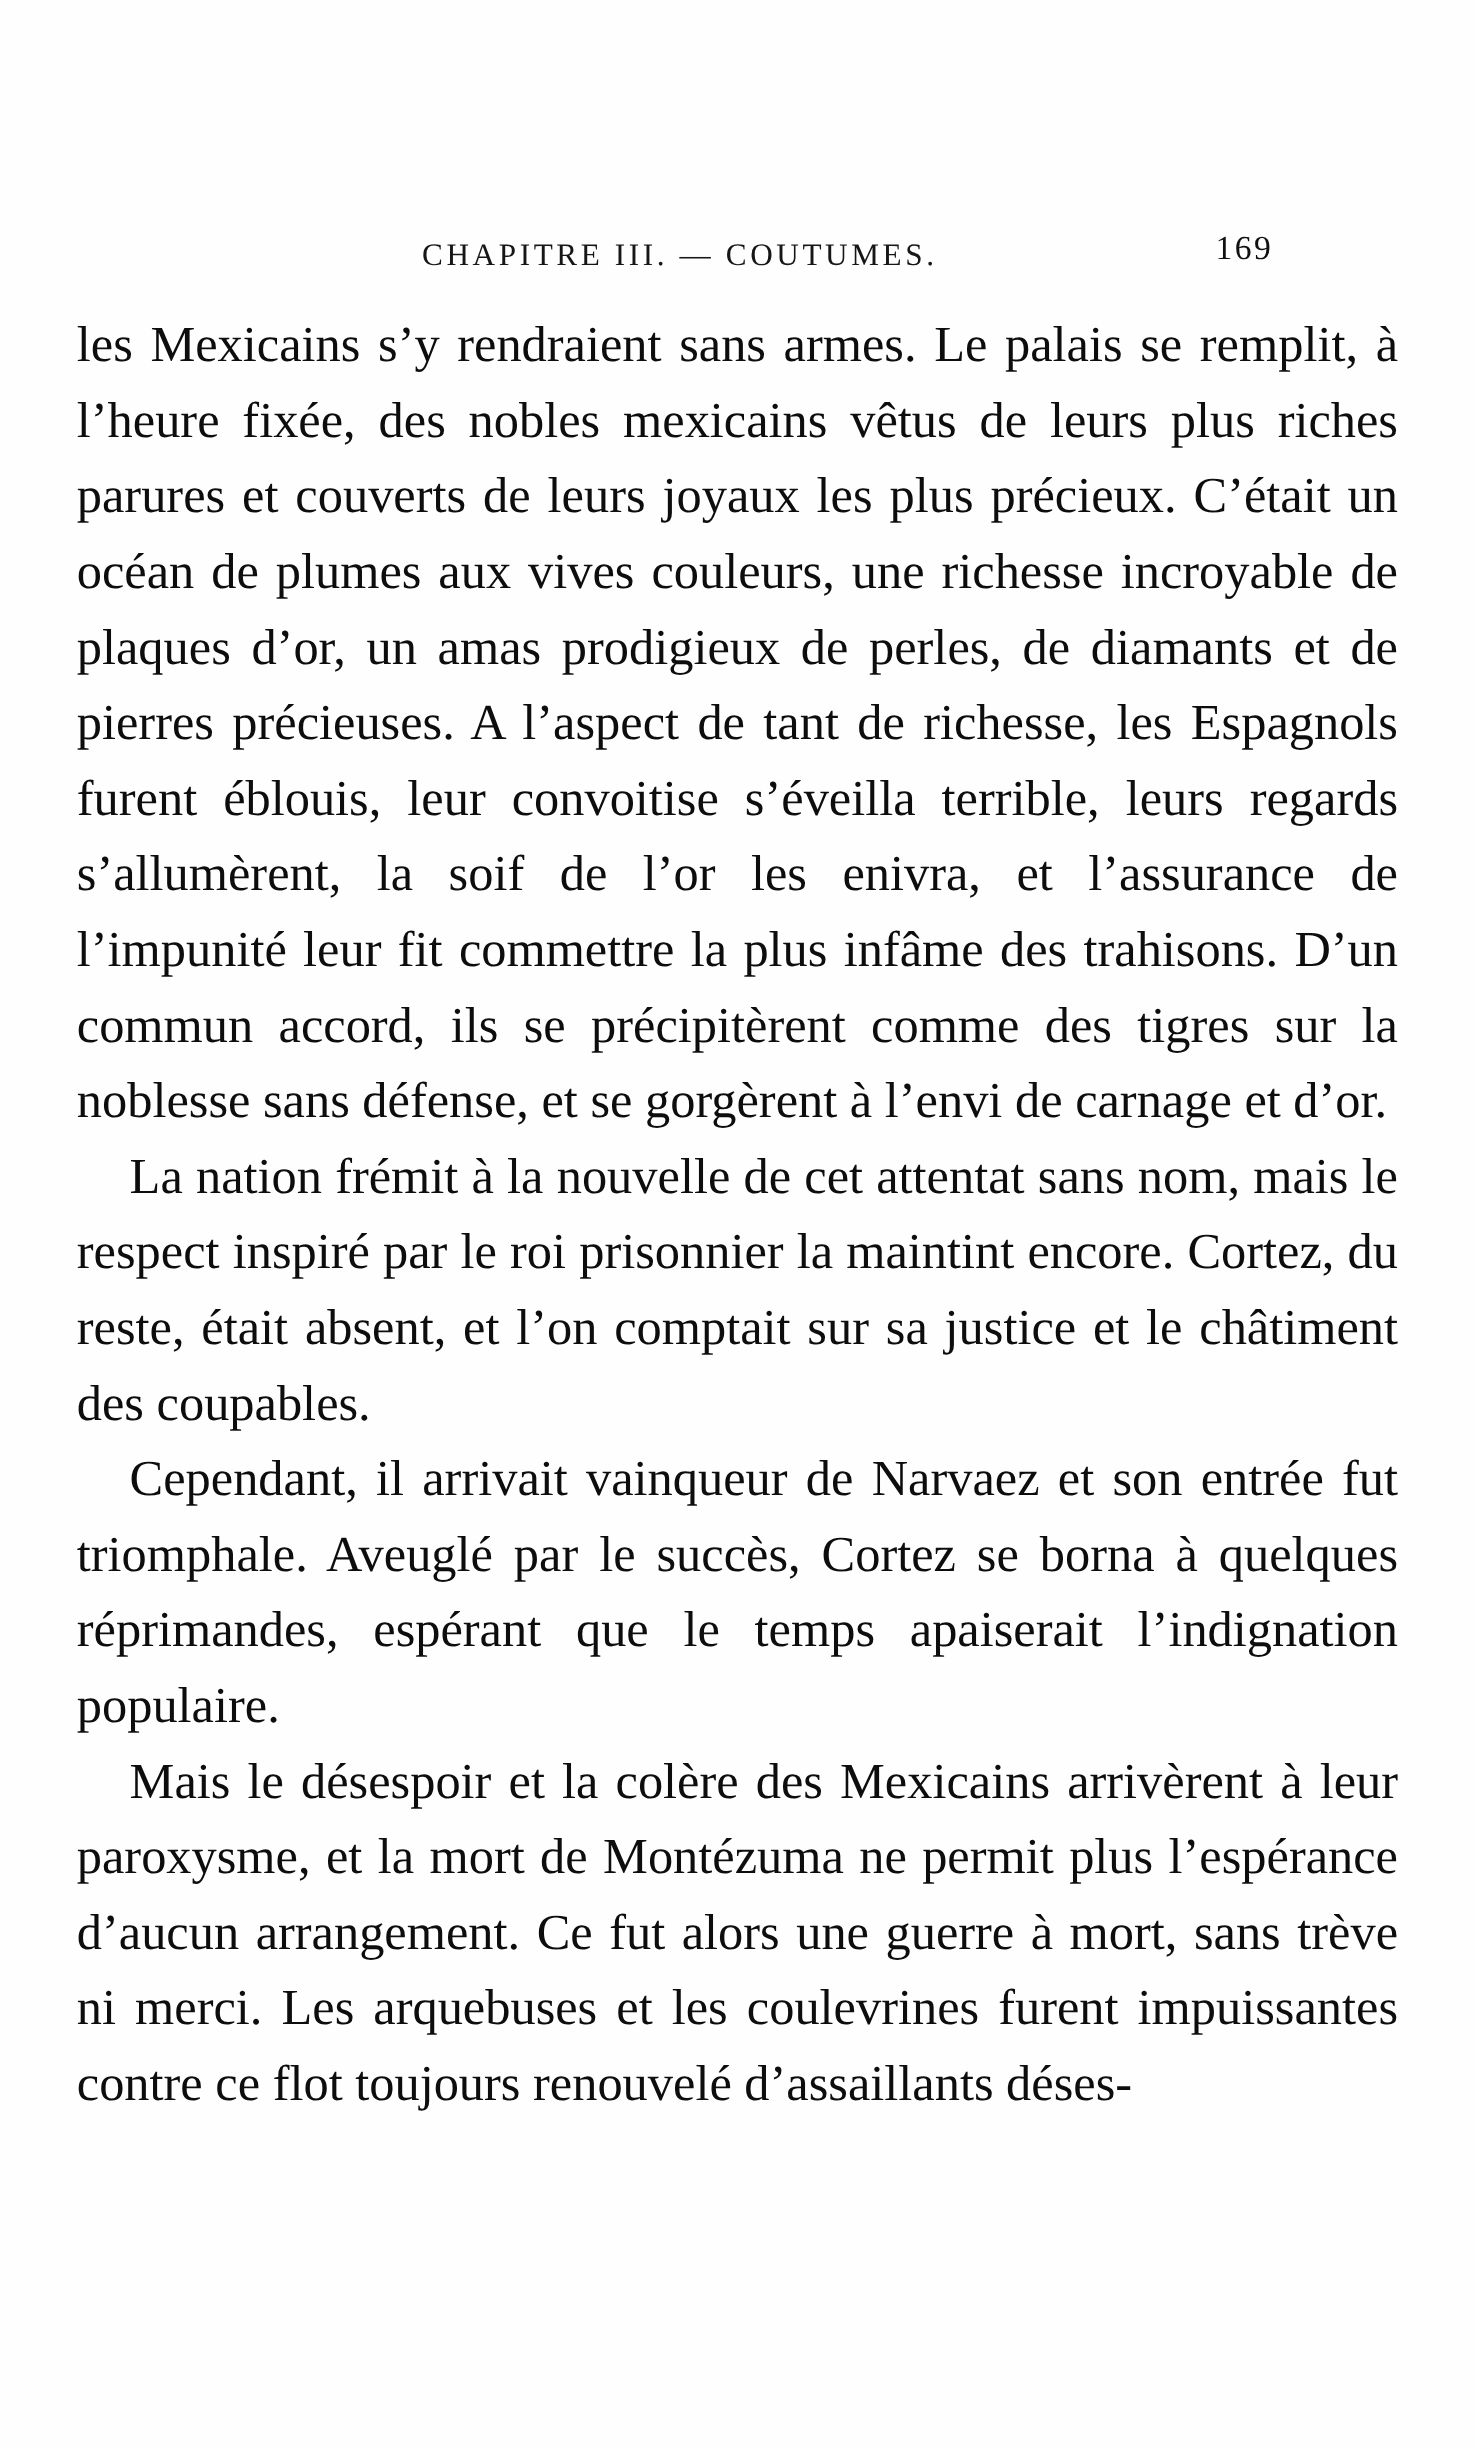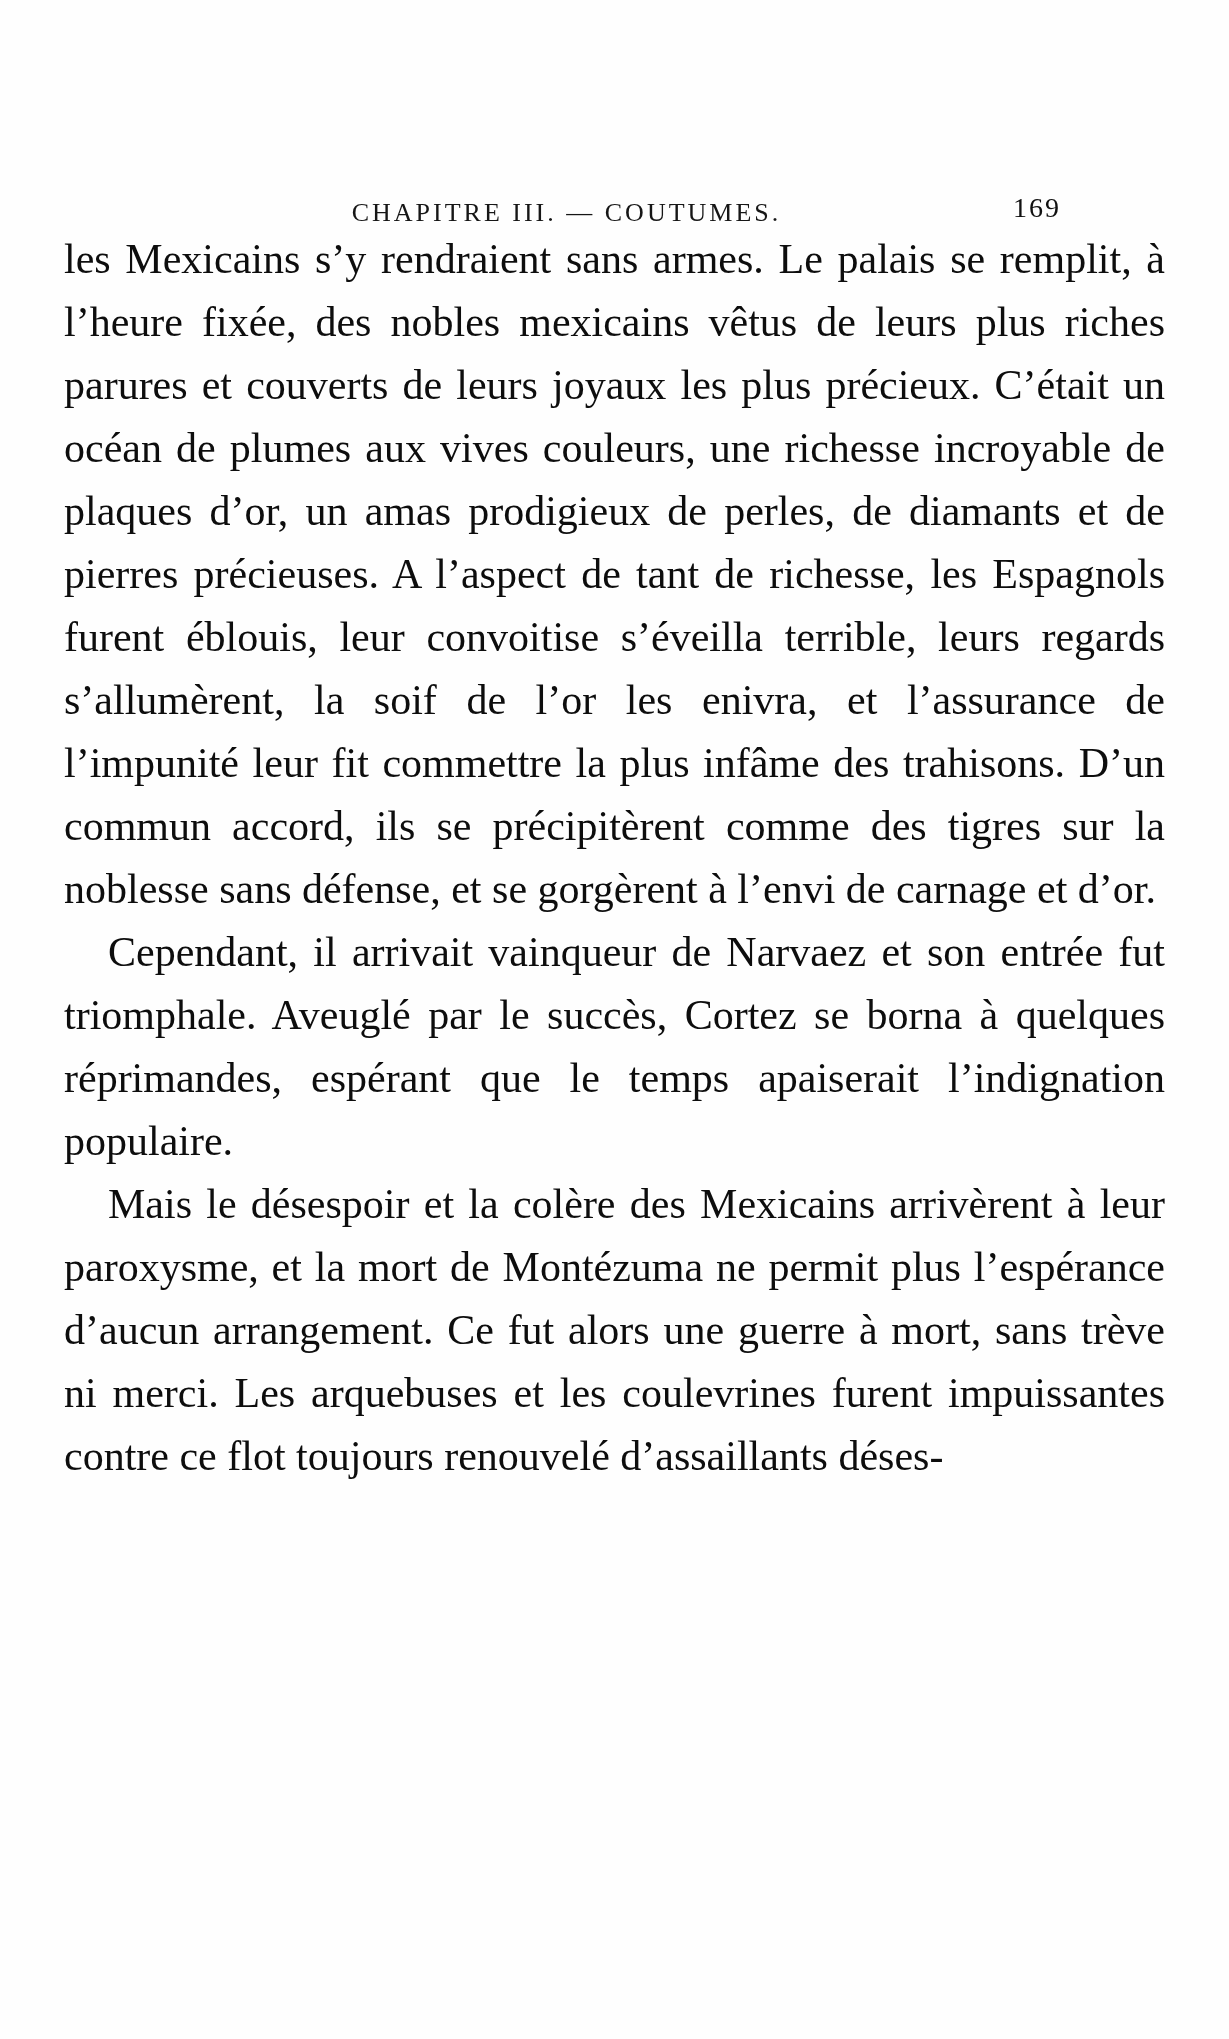--- a/index.html
+++ b/index.html
@@ -35,21 +35,21 @@
   .page-number {
     position: absolute;
     top: -6px;
     right: 104px;
     font-size: 28px;
     letter-spacing: 2px;
     color: #111111;
   }
   .page-body {
     position: absolute;
-    top: 228px;
+    top: 257px;
     left: 64px;
     width: 1101px;
     font-size: 42px;
     line-height: 63px;
     text-align: justify;
     color: #0d0d0d;
   }
   .para {
     margin: 0;
     padding: 0;
@@ -64,17 +64,18 @@
 
 <div class="page">
 
   <div class="running-header">
     <span class="running-head-text">CHAPITRE III. — COUTUMES.</span>
     <span class="page-number">169</span>
   </div>
 
   <div class="page-body">
     <p class="para first">les Mexicains s’y rendraient sans armes. Le palais se remplit, à l’heure fixée, des nobles mexicains vêtus de leurs plus riches parures et couverts de leurs joyaux les plus précieux. C’était un océan de plumes aux vives couleurs, une richesse incroyable de plaques d’or, un amas prodigieux de perles, de diamants et de pierres précieuses. A l’aspect de tant de richesse, les Espagnols furent éblouis, leur convoitise s’éveilla terrible, leurs regards s’allumèrent, la soif de l’or les enivra, et l’assurance de l’impunité leur fit commettre la plus infâme des trahisons. D’un commun accord, ils se précipitèrent comme des tigres sur la noblesse sans défense, et se gorgèrent à l’envi de carnage et d’or.</p>
+    <p class="para">La nation frémit à la nouvelle de cet attentat sans nom, mais le respect inspiré par le roi prisonnier la maintint encore. Cortez, du reste, était absent, et l’on comptait sur sa justice et le châtiment des coupables.</p>
     <p class="para">Cependant, il arrivait vainqueur de Narvaez et son entrée fut triomphale. Aveuglé par le succès, Cortez se borna à quelques réprimandes, espérant que le temps apaiserait l’indignation populaire.</p>
     <p class="para">Mais le désespoir et la colère des Mexicains arrivèrent à leur paroxysme, et la mort de Montézuma ne permit plus l’espérance d’aucun arrangement. Ce fut alors une guerre à mort, sans trève ni merci. Les arquebuses et les coulevrines furent impuissantes contre ce flot toujours renouvelé d’assaillants déses-</p>
   </div>
 
 </div>
 
 </body></html>

